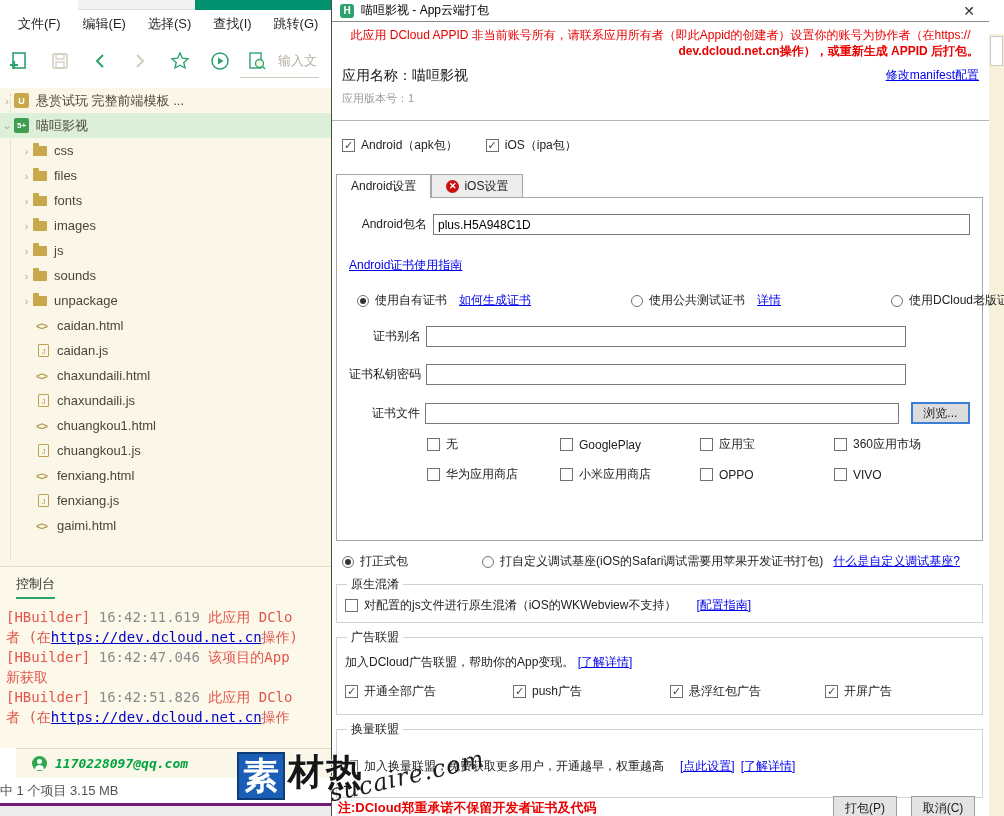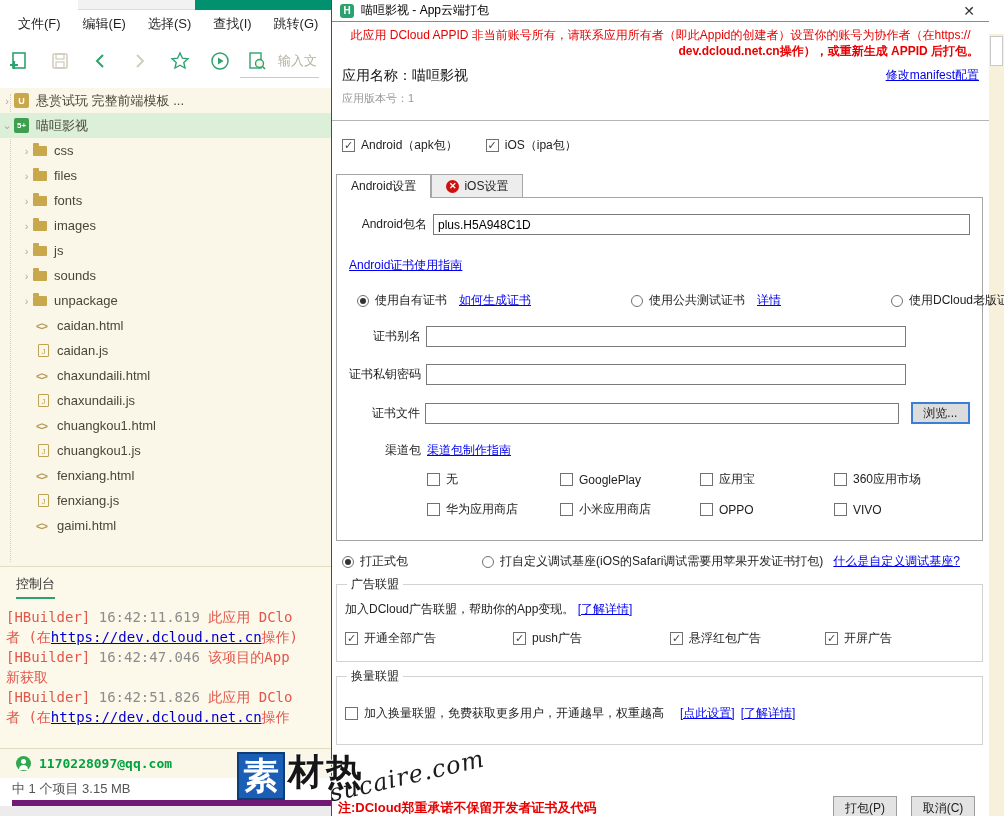--- a/index.html
+++ b/index.html
@@ -35,28 +35,28 @@
   .js-ic { width:11px; height:13px; border:1px solid #c0a254; border-radius:1px; color:#c0a254; font-size:8px; display:flex; align-items:flex-end; justify-content:center; margin:0 8px 0 2px; flex:0 0 11px; }
 
   
   .console { position:absolute; left:0; top:566px; width:332px; height:182px; background:#fcf8ea; border-top:1px solid #e3ddc6; overflow:hidden; }
   .console-tab { display:inline-block; margin:8px 0 4px 16px; font-size:13px; color:#333; padding-bottom:4px; border-bottom:2px solid #2ea26e; }
   .logs { padding:4px 4px 0 6px; font-family:"DejaVu Sans Mono", monospace; font-size:14px; line-height:20px; color:#e2574c; white-space:nowrap; }
   .seg-tag { color:#e2574c; }
   .seg-time { color:#8c8c8c; }
   .seg-link { color:#0000cc; text-decoration:underline; cursor:pointer; }
 
-  .acct { position:absolute; left:0; top:748px; width:332px; height:30px; background:#fbf7e8; border-top:1px solid #e3ddc6; display:flex; align-items:center; }
+  .acct { position:absolute; left:16px; top:748px; width:332px; height:30px; background:#fbf7e8; border-top:1px solid #e3ddc6; display:flex; align-items:center;font-style:italic; }
   .user-ic { position:relative; width:15px; height:15px; border-radius:50%; background:#2fa84f; margin:0 8px 0 16px; flex:0 0 15px; }
   .user-ic::before { content:""; position:absolute; left:5px; top:3px; width:5px; height:5px; border-radius:50%; background:#fff; }
   .user-ic::after { content:""; position:absolute; left:3px; top:9px; width:9px; height:5px; border-radius:5px 5px 0 0; background:#fff; }
   .email { color:#00a33e; font-weight:bold; font-size:13px; font-family:"DejaVu Sans Mono", monospace; }
   .list-ic { margin-left:auto; margin-right:80px; color:#8a8468; font-size:15px; cursor:pointer; }
 
-  .statusbar { position:absolute; left:12px; top:778px; width:332px; height:28px; background:#fff; border-bottom:6px solid #701a75; display:flex; align-items:center; font-size:13px; color:#555; }
+  .statusbar { position:absolute; left:0; top:778px; width:332px; height:28px; background:#fff; border-bottom:3px solid #701a75; display:flex; align-items:center; font-size:13px; color:#555; }
   .below-status { position:absolute; left:0; top:806px; width:332px; height:10px; background:#ececec; }
 
   
   .rstrip { position:absolute; left:989px; top:0; width:15px; height:816px; background:#f7f1dc; }
   .rstrip .sb { position:absolute; left:1px; top:36px; width:13px; height:30px; background:#fff; border:1px solid #c9c9c9; }
   .rstrip .topwhite { position:absolute; left:0; top:0; width:15px; height:34px; background:#fff; }
 
   
   .dlg { position:absolute; left:331px; top:0; width:658px; height:816px; background:#fff; border-left:1px solid #4a4a4a; z-index:10; font-size:12px; }
   .dlg-title { height:22px; display:flex; align-items:center; border-bottom:1px solid #8a8a8a; padding:0 8px; }
@@ -373,24 +373,20 @@
         <div class="prow fieldrow">
           <span class="lbl">证书私钥密码</span>
           <input type="text" style="">
         </div>
         <div class="prow fieldrow">
           <span class="lbl">证书文件</span>
           <input type="text" style="">
           <button class="browse">浏览...</button>
         </div>
       </div>
-    <div class="prow chanrow">
-      <span class="lbl">渠道包</span>
-      <span class="blue">渠道包制作指南</span>
-    </div>
     <div class="changrid" id="changrid">
         <span class="ckrow">
           <span class="cb"></span>
           <span>无</span>
         </span>
         <span class="ckrow">
           <span class="cb"></span>
           <span>GooglePlay</span>
         </span>
         <span class="ckrow">
@@ -425,20 +421,28 @@
         <span class="rb on"></span>
         <span>打正式包</span>
       </span>
       <span class="rgrp" style="margin-left: 74px;">
         <span class="rb"></span>
         <span>打自定义调试基座(iOS的Safari调试需要用苹果开发证书打包)</span>
       </span>
       <span class="blue" style="margin-left: 10px;">什么是自定义调试基座?</span>
     </div>
 
+  <fieldset class="fs">
+    <legend>原生混淆</legend>
+    <div class="ckline">
+      <span class="cb"></span>
+      <span>对配置的js文件进行原生混淆（iOS的WKWebview不支持）</span>
+      <span class="blue" style="margin-left:14px">[配置指南]</span>
+    </div>
+  </fieldset>
 
   <fieldset class="fs ad">
     <legend>广告联盟</legend>
     <div class="desc">
       <span>加入DCloud广告联盟，帮助你的App变现。</span>
       <span class="blue">[了解详情]</span>
     </div>
     <div class="adchecks" id="adchecks">
         <span class="ckrow">
           <span class="cb on"></span>

